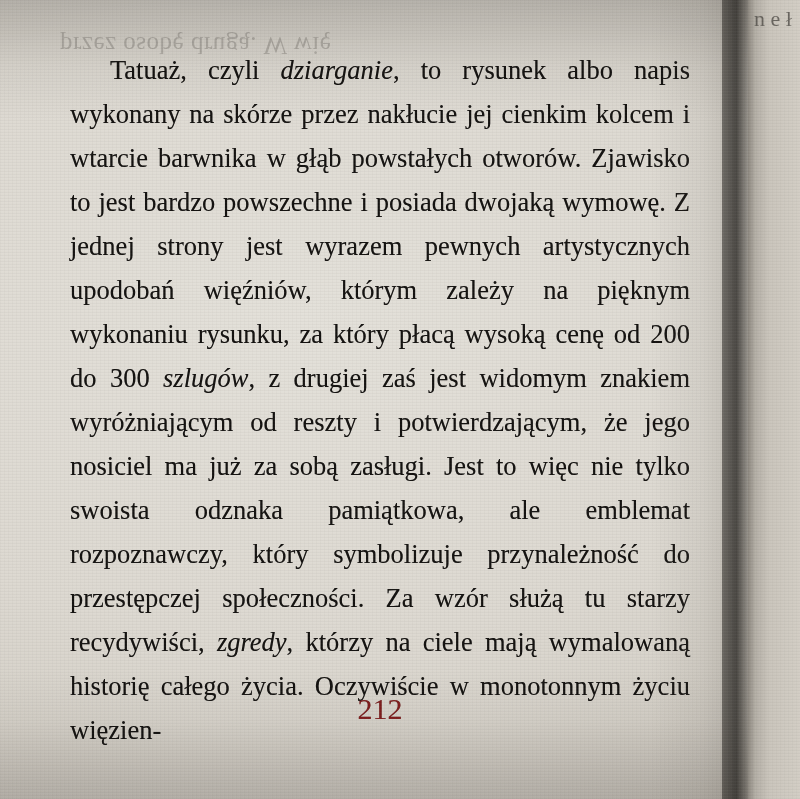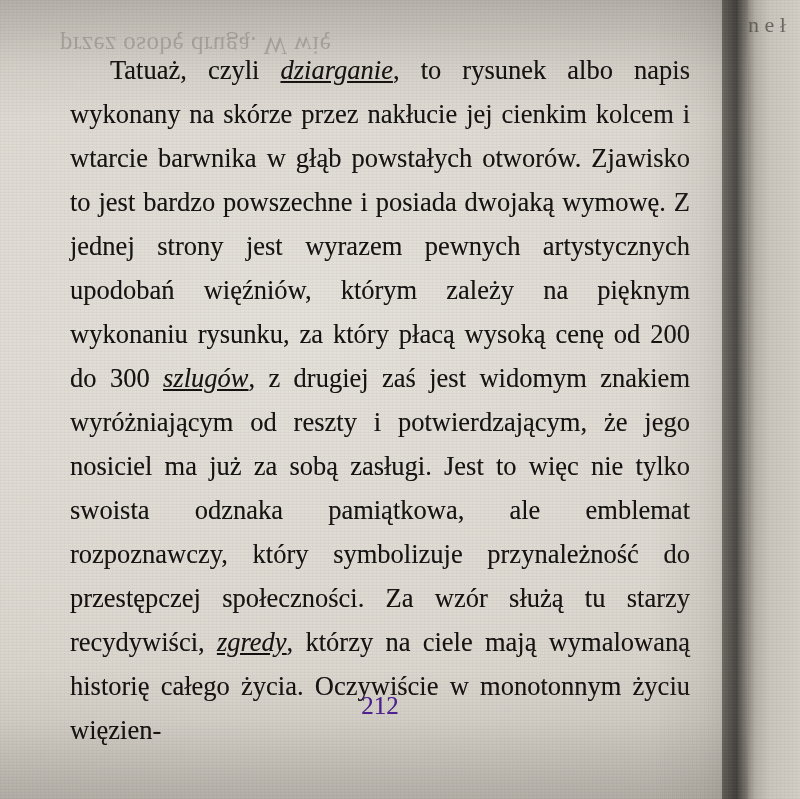--- a/index.html
+++ b/index.html
@@ -72,23 +72,23 @@
   }
   .right-page-text {
     position: absolute;
     top: 0; right: 0;
     width: 52px; height: 180px;
     overflow: hidden;
     color: #4a4742;
     font-size: 22px;
     line-height: 38px;
     opacity: 0.75;
-    padding-top: 6px;
+    padding-top: 0;
     box-sizing: border-box;
-    text-align: left;
+    text-align: center;
     padding-right: 2px;
     filter: blur(0.3px);
   }
   .spine-dark {
     position: absolute;
     top: 0; right: 52px;
     width: 26px; height: 799px;
     background: linear-gradient(to right, rgba(40,37,33,0.55) 0%, rgba(30,28,25,0.72) 55%, rgba(70,66,60,0.30) 100%);
   }
 
@@ -113,29 +113,29 @@
   .body-text {
     font-size: 26.5px;
     line-height: 44px;
     text-align: justify;
     text-justify: inter-word;
     color: #141210;
     text-shadow: 0 0 0.6px rgba(0,0,0,0.35);
     hyphens: none;
   }
   .body-text .indent { display: inline-block; width: 40px; }
-  .body-text i { font-style: italic; text-decoration: underline; }
+  .body-text i { font-style: italic; }
   .folio {
     position: absolute;
     left: 70px;
     top: 692px;
     width: 620px;
     text-align: center;
-    font-size: 25px;
-    color: #4c1d95;
+    font-size: 30px;
+    color: #7f1d1d;
     text-shadow: 0 0 0.6px rgba(0,0,0,0.35);
   }
 
   
   .grain {
     position: absolute;
     left: 0; top: 0;
     width: 800px; height: 799px;
     pointer-events: none;
     opacity: 0.10;

